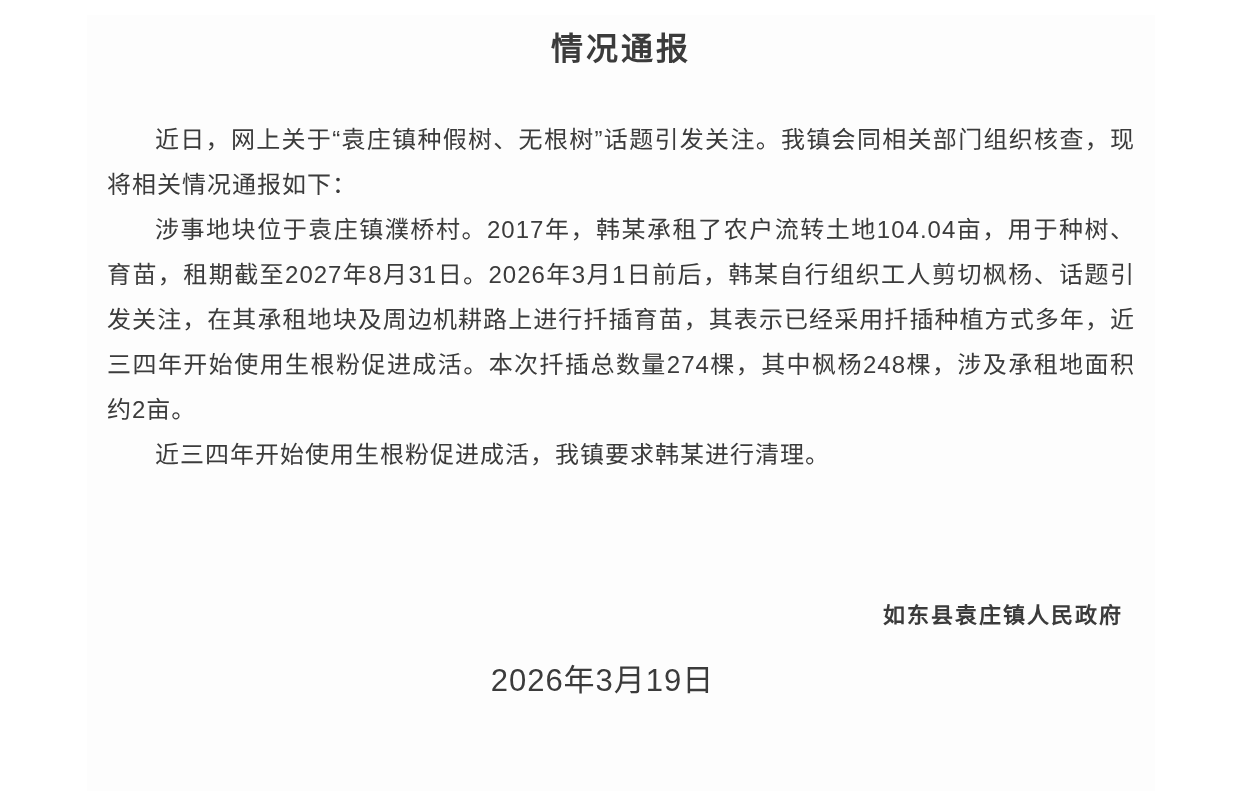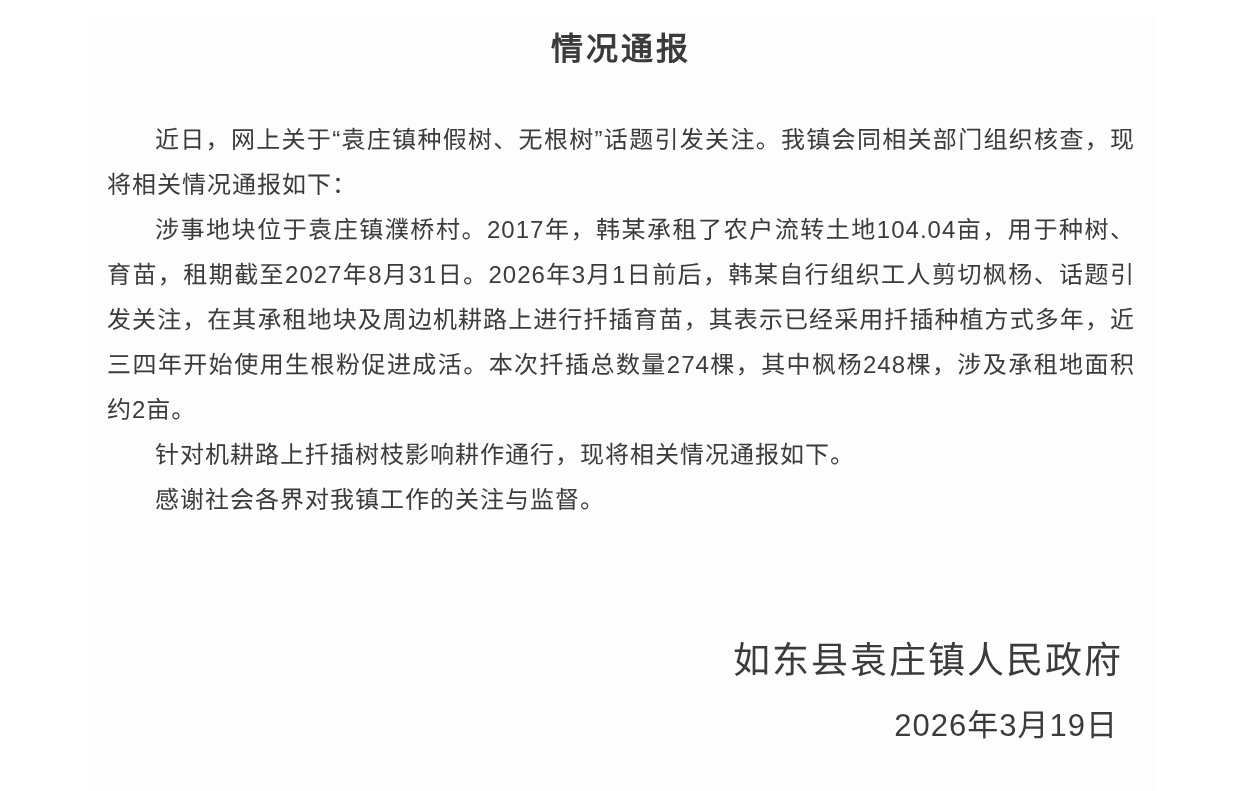--- a/index.html
+++ b/index.html
@@ -36,42 +36,42 @@
       letter-spacing: 1px;
     }
     .doc-body p {
       margin: 0;
       text-indent: 2em;
     }
     .doc-signature {
       margin-top: 116px;
       padding-right: 32px;
       text-align: right;
-      font-size: 37px;
+      font-size: 22px;
       line-height: 45px;
       letter-spacing: 2px;
+      font-weight: bold;
     }
     .doc-date {
       margin-top: 20px;
       padding-right: 37px;
-      text-align: right;
+      text-align: center;
       font-size: 31px;
       line-height: 45px;
       letter-spacing: 1px;
     }
   </style>
 </head>
 <body>
 
 <div class="page">
   <h1 class="doc-title">情况通报</h1>
 
   <div class="doc-body">
     <p>近日，网上关于“袁庄镇种假树、无根树”话题引发关注。我镇会同相关部门组织核查，现将相关情况通报如下：</p>
     <p>涉事地块位于袁庄镇濮桥村。2017年，韩某承租了农户流转土地104.04亩，用于种树、育苗，租期截至2027年8月31日。2026年3月1日前后，韩某自行组织工人剪切枫杨、话题引发关注，在其承租地块及周边机耕路上进行扦插育苗，其表示已经采用扦插种植方式多年，近三四年开始使用生根粉促进成活。本次扦插总数量274棵，其中枫杨248棵，涉及承租地面积约2亩。</p>
-    <p>针对机耕路上扦插树枝影响耕作通行，现将相关情况通报如下。</p>
-    <p>感谢社会各界对我镇工作的关注与监督。</p>
+    <p>近三四年开始使用生根粉促进成活，我镇要求韩某进行清理。</p>
   </div>
 
   <div class="doc-signature">如东县袁庄镇人民政府</div>
 
   <div class="doc-date">2026年3月19日</div>
 </div>
 
 </body></html>

